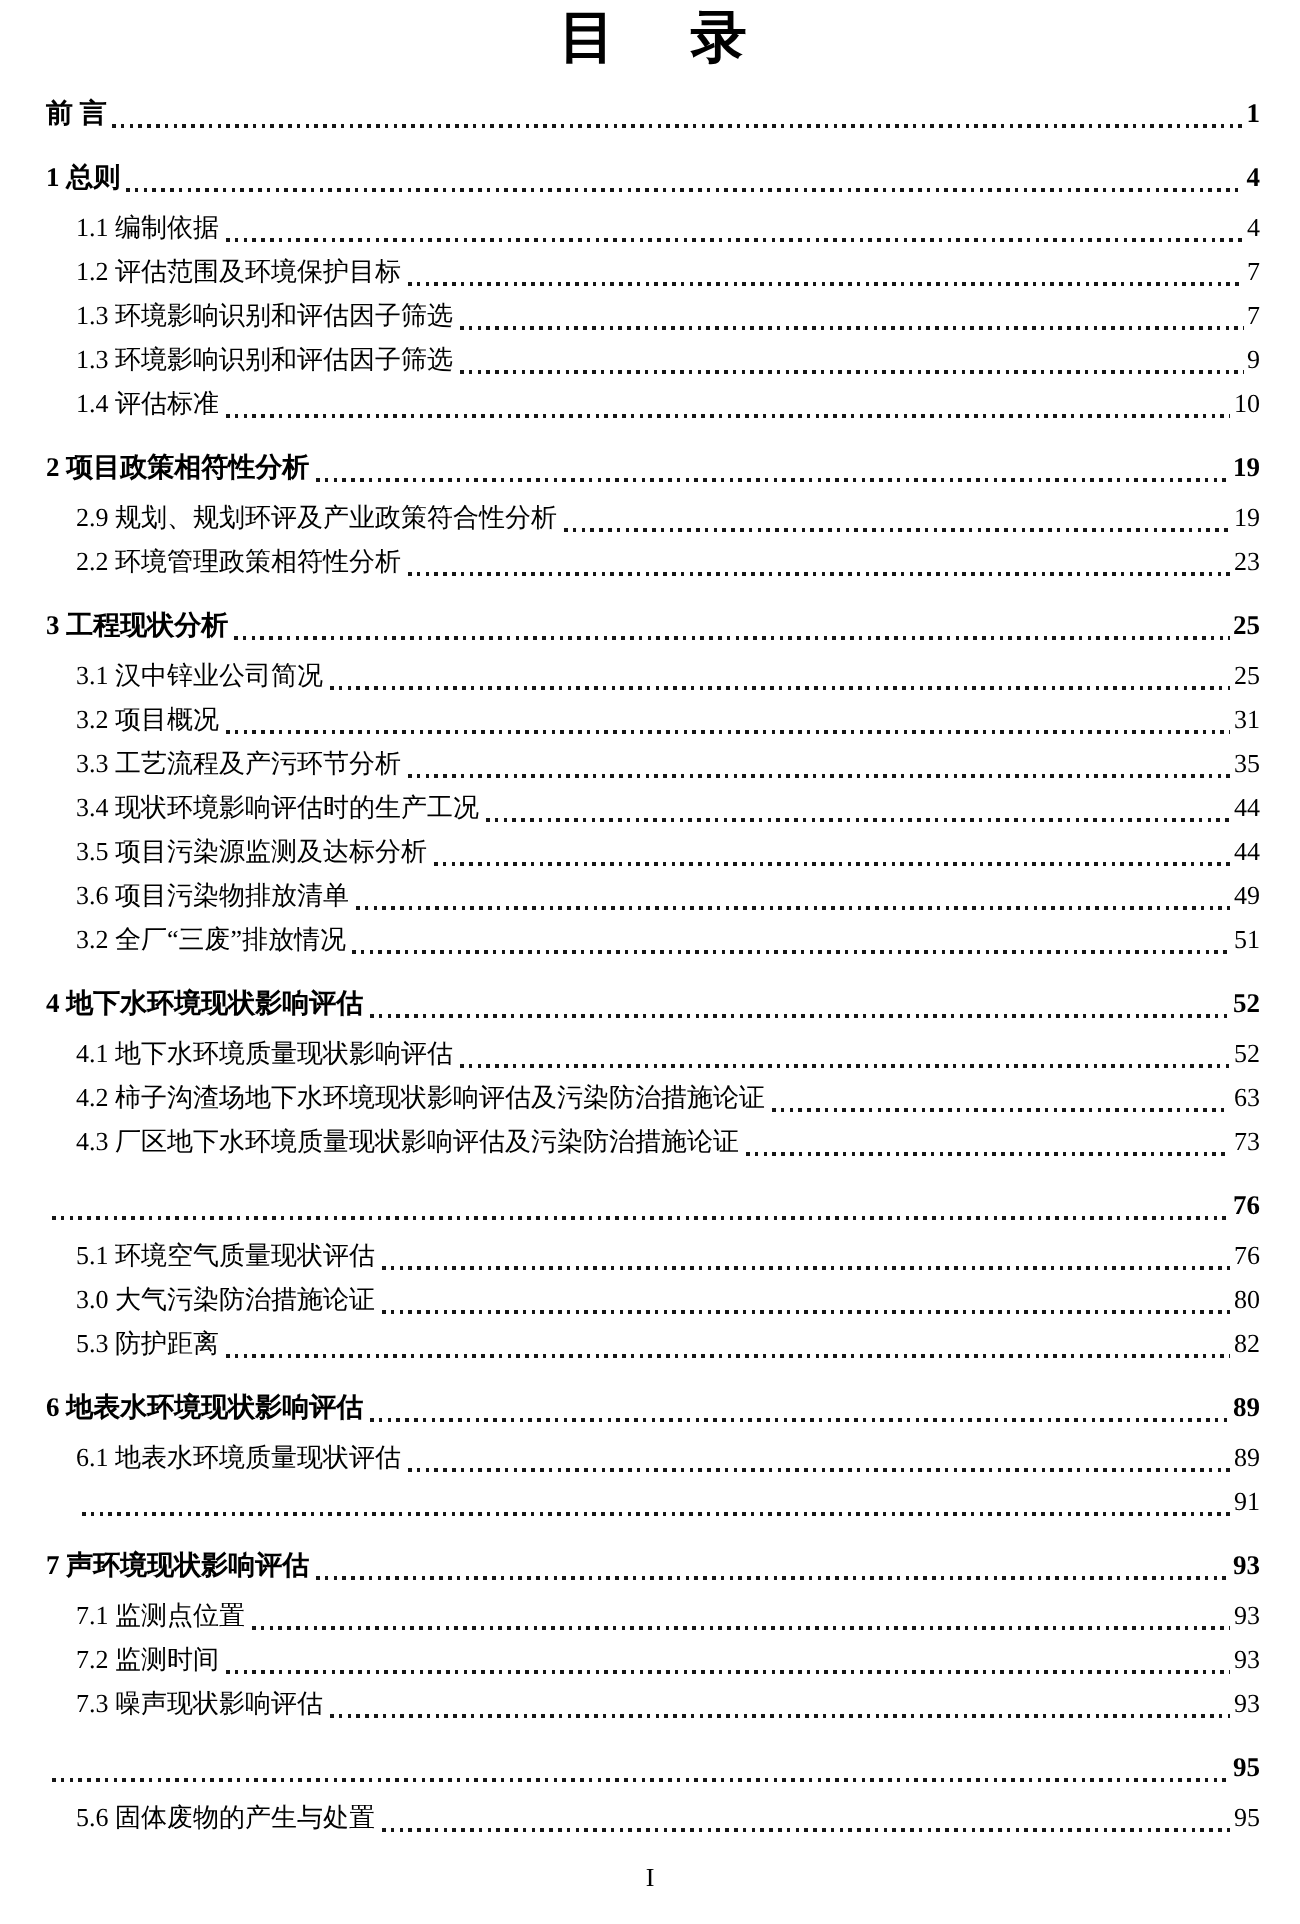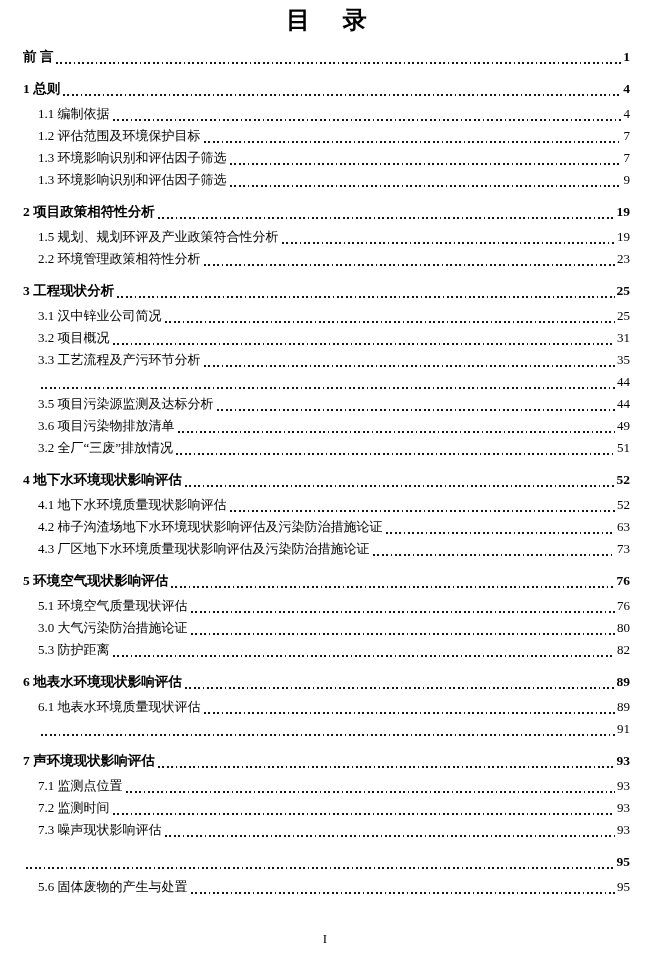--- a/index.html
+++ b/index.html
@@ -9,21 +9,21 @@
     height: 962px;
     background: #ffffff;
     position: relative;
     font-family: "Liberation Serif", "DejaVu Serif", serif;
     color: #000000;
     padding: 4px 20px 0 23px;
     overflow: hidden;
   }
   .toc-title {
     text-align: center;
-    font-size: 24px;
+    font-size: 28px;
     font-weight: bold;
     letter-spacing: 0.55em;
     text-indent: 0.55em; 
     line-height: 32px;
     margin-bottom: 10px;
   }
   .toc-list { width: 100%; }
   .row {
     display: flex;
     align-items: flex-end;
@@ -100,30 +100,35 @@
     <span class="dot-leader"></span>
     <span class="toc-page">7</span>
   </div>
 
   <div class="row section">
     <span class="toc-label">1.3 环境影响识别和评估因子筛选</span>
     <span class="dot-leader"></span>
     <span class="toc-page">9</span>
   </div>
 
+  <div class="row section">
+    <span class="toc-label">1.4 评估标准</span>
+    <span class="dot-leader"></span>
+    <span class="toc-page">10</span>
+  </div>
 
 
   <div class="row chapter">
     <span class="toc-label">2 项目政策相符性分析</span>
     <span class="dot-leader"></span>
     <span class="toc-page">19</span>
   </div>
 
   <div class="row section">
-    <span class="toc-label">1.5 规划、规划环评及产业政策符合性分析</span>
+    <span class="toc-label">2.9 规划、规划环评及产业政策符合性分析</span>
     <span class="dot-leader"></span>
     <span class="toc-page">19</span>
   </div>
 
   <div class="row section">
     <span class="toc-label">2.2 环境管理政策相符性分析</span>
     <span class="dot-leader"></span>
     <span class="toc-page">23</span>
   </div>
 
@@ -145,20 +150,21 @@
     <span class="toc-page">31</span>
   </div>
 
   <div class="row section">
     <span class="toc-label">3.3 工艺流程及产污环节分析</span>
     <span class="dot-leader"></span>
     <span class="toc-page">35</span>
   </div>
 
   <div class="row section">
+    <span class="toc-label">3.4 现状环境影响评估时的生产工况</span>
     <span class="dot-leader"></span>
     <span class="toc-page">44</span>
   </div>
 
   <div class="row section">
     <span class="toc-label">3.5 项目污染源监测及达标分析</span>
     <span class="dot-leader"></span>
     <span class="toc-page">44</span>
   </div>
 
@@ -192,21 +198,20 @@
     <span class="toc-page">63</span>
   </div>
 
   <div class="row section">
     <span class="toc-label">4.3 厂区地下水环境质量现状影响评估及污染防治措施论证</span>
     <span class="dot-leader"></span>
     <span class="toc-page">73</span>
   </div>
 
   <div class="row chapter">
-    <span class="toc-label">5 环境空气现状影响评估</span>
     <span class="dot-leader"></span>
     <span class="toc-page">76</span>
   </div>
 
   <div class="row section">
     <span class="toc-label">5.1 环境空气质量现状评估</span>
     <span class="dot-leader"></span>
     <span class="toc-page">76</span>
   </div>
 

